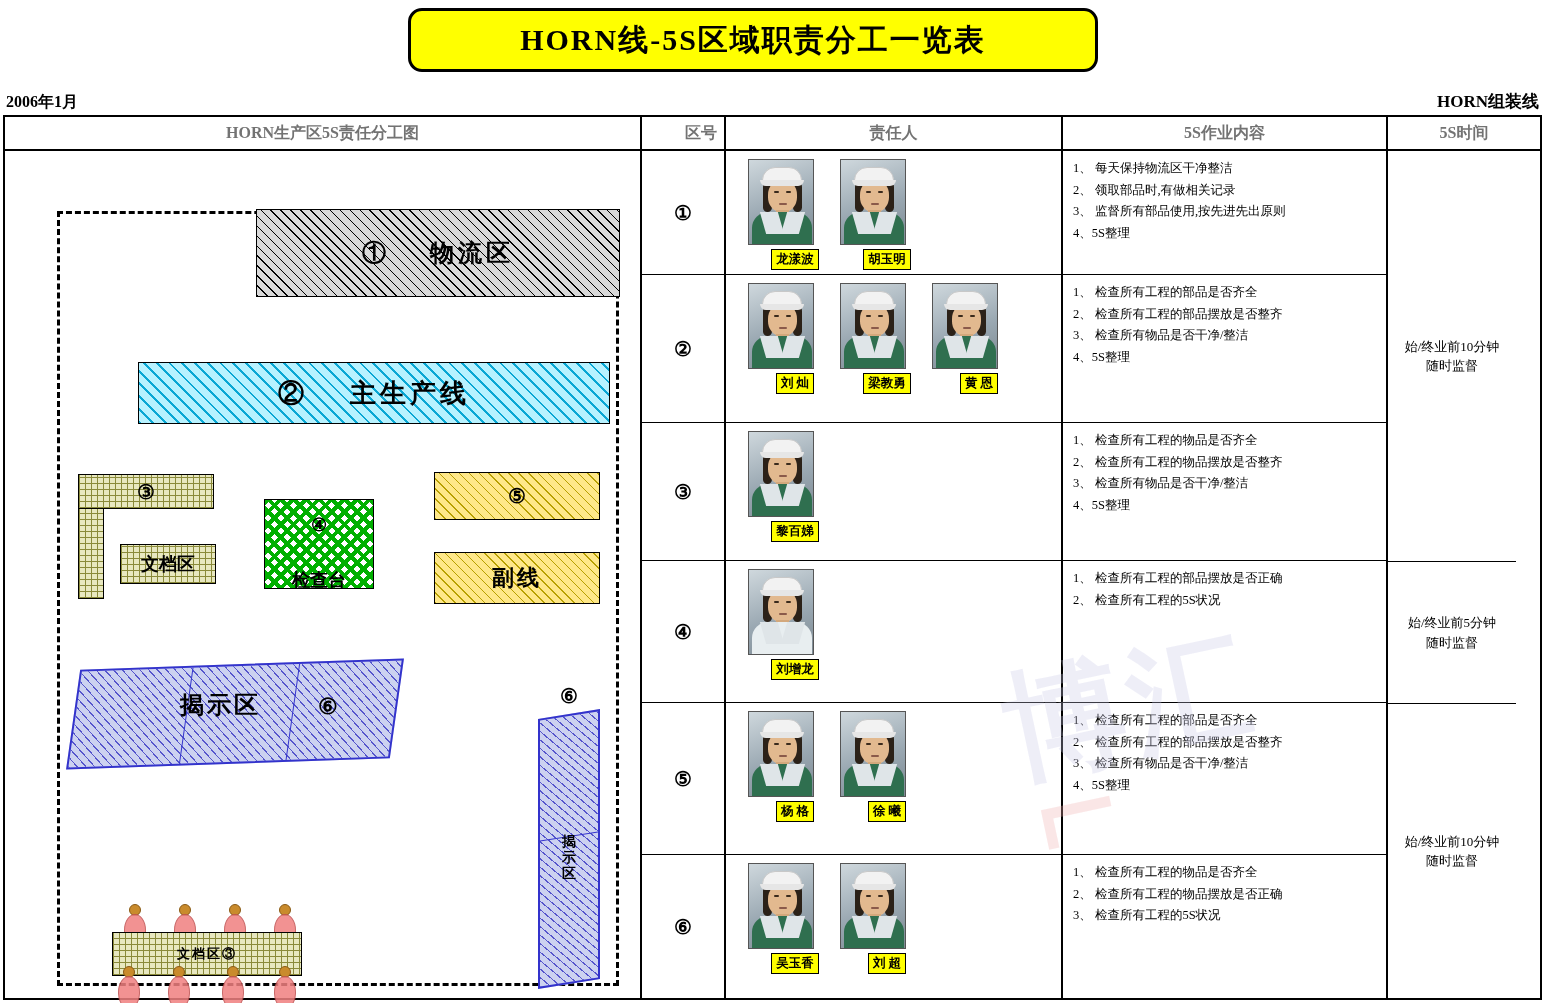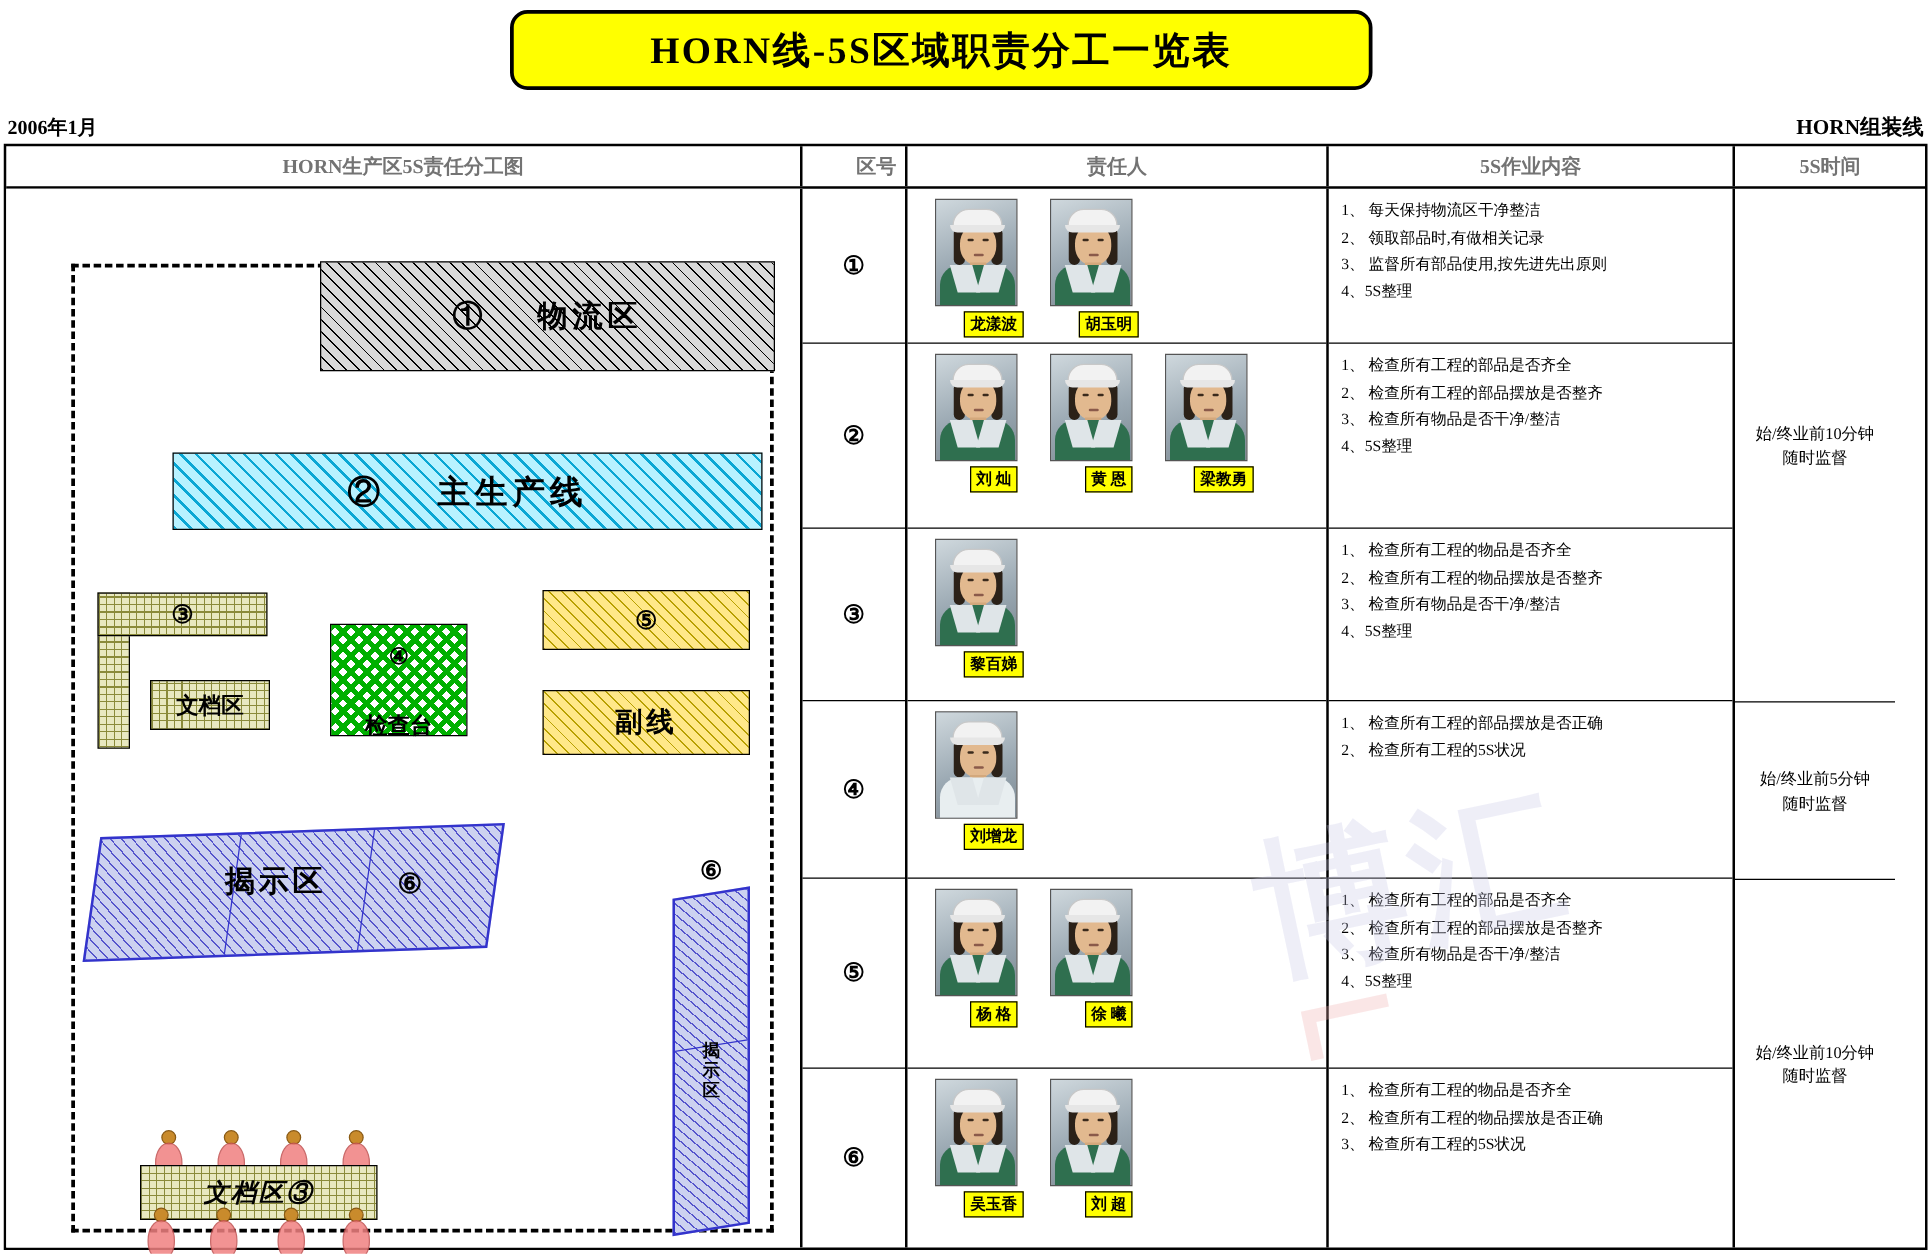--- a/index.html
+++ b/index.html
@@ -157,21 +157,21 @@
   }
   .z-sub .lbl { font-size: 22px; letter-spacing: 3px; }
 
   .z-doc-bottom {
     left: 52px; top: 718px; width: 190px; height: 44px;
     background:
       repeating-linear-gradient(0deg, #8a8a3a 0 1px, transparent 1px 6px),
       repeating-linear-gradient(90deg, #8a8a3a 0 1px, transparent 1px 6px),
       #e8e8c0;
   }
-  .z-doc-bottom .lbl { font-size: 20px; letter-spacing: 2px; font-style: italic; }
+  .z-doc-bottom .lbl { font-size: 13px; letter-spacing: 2px; }
 
   
   .circ { position: absolute; font-family: "Liberation Serif","DejaVu Serif",serif; font-weight: bold; color: #000; }
 
   
   .board {
     position: absolute;
     left: 14px; top: 450px;
     width: 322px; height: 100px;
     transform: skewX(-10deg) rotate(-2deg);
@@ -496,39 +496,39 @@
                 <div class="eye-l"></div>
                 <div class="eye-r"></div>
                 <div class="mouth"></div>
                 <div class="cap"></div>
                 <div class="capbill"></div>
                 <div class="neck"></div>
                 <div class="torso"></div>
                 <div class="collar-l"></div>
                 <div class="collar-r"></div>
               </div>
+            <div class="name">梁教勇</div>
+          </div>
+          <div class="person">
+            <div class="photo">
+                <div class="bg2"></div>
+                <div class="hair-l"></div>
+                <div class="hair-r"></div>
+                <div class="face"></div>
+                <div class="eye-l"></div>
+                <div class="eye-r"></div>
+                <div class="mouth"></div>
+                <div class="cap"></div>
+                <div class="capbill"></div>
+                <div class="neck"></div>
+                <div class="torso"></div>
+                <div class="collar-l"></div>
+                <div class="collar-r"></div>
+              </div>
             <div class="name">黄 恩</div>
-          </div>
-          <div class="person">
-            <div class="photo">
-                <div class="bg2"></div>
-                <div class="hair-l"></div>
-                <div class="hair-r"></div>
-                <div class="face"></div>
-                <div class="eye-l"></div>
-                <div class="eye-r"></div>
-                <div class="mouth"></div>
-                <div class="cap"></div>
-                <div class="capbill"></div>
-                <div class="neck"></div>
-                <div class="torso"></div>
-                <div class="collar-l"></div>
-                <div class="collar-r"></div>
-              </div>
-            <div class="name">梁教勇</div>
           </div>
         </div>
 
         <div class="rcell who-cell" style="height:138px">
           <div class="person">
             <div class="photo">
                 <div class="bg2"></div>
                 <div class="hair-l"></div>
                 <div class="hair-r"></div>
                 <div class="face"></div>

